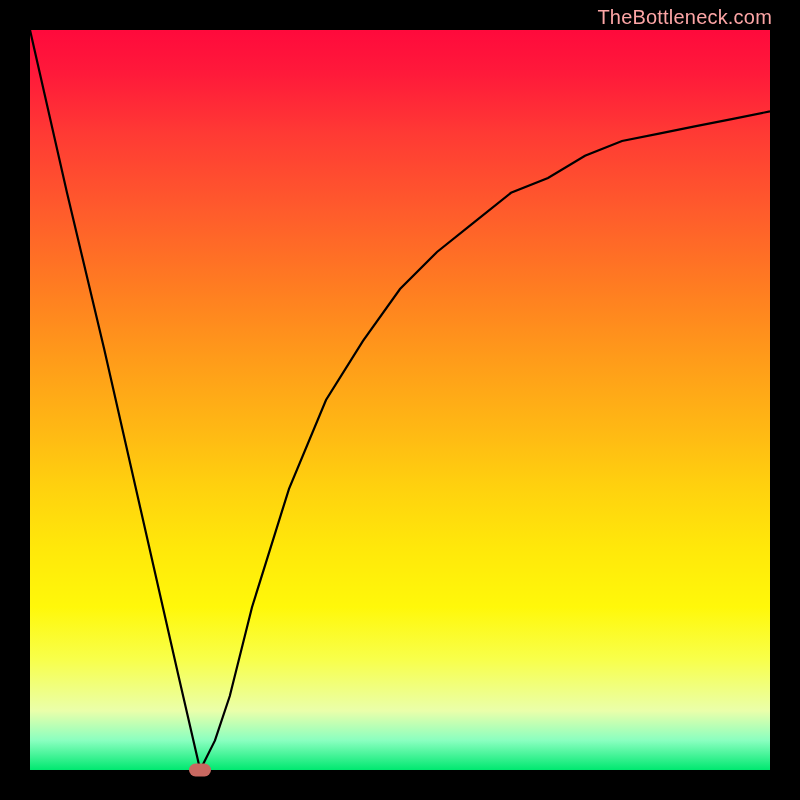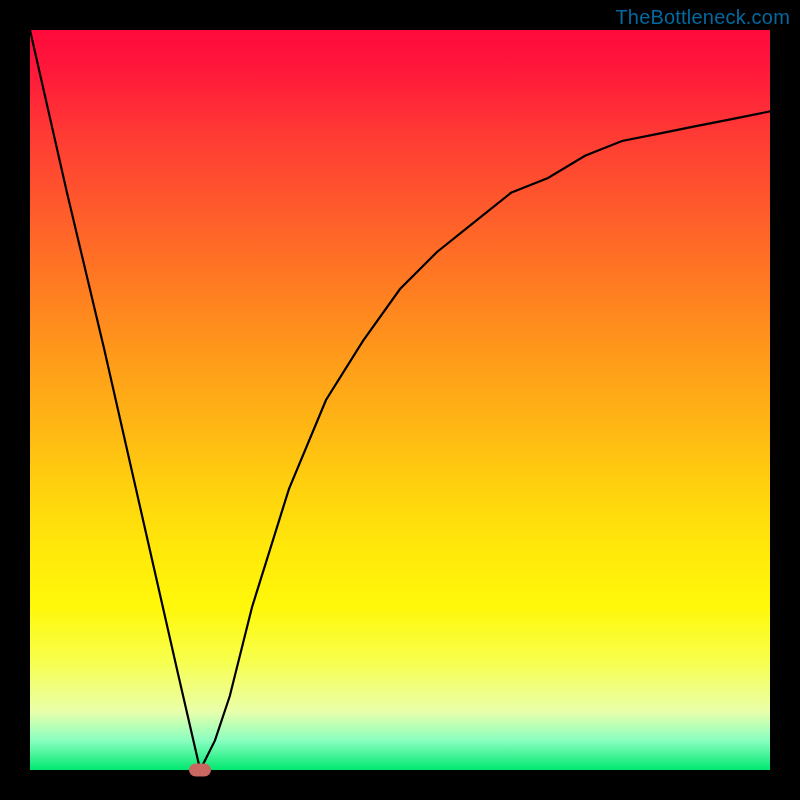--- a/index.html
+++ b/index.html
@@ -38,22 +38,22 @@
       #fff80a 78%,
       #f8ff4a 85%,
       #eaffaa 92%,
       #8affc0 96%,
       #00e870 100%
     );
   }
   .watermark {
     position: absolute;
     top: 6px;
-    right: 10px;
-    color: #0369a1;
+    right: 28px;
+    color: #fca5a5;
     font-size: 20px;
     letter-spacing: 0.2px;
     user-select: none;
   }
   svg.curve {
     position: absolute;
     left: 0;
     top: 0;
   }
   .marker {

